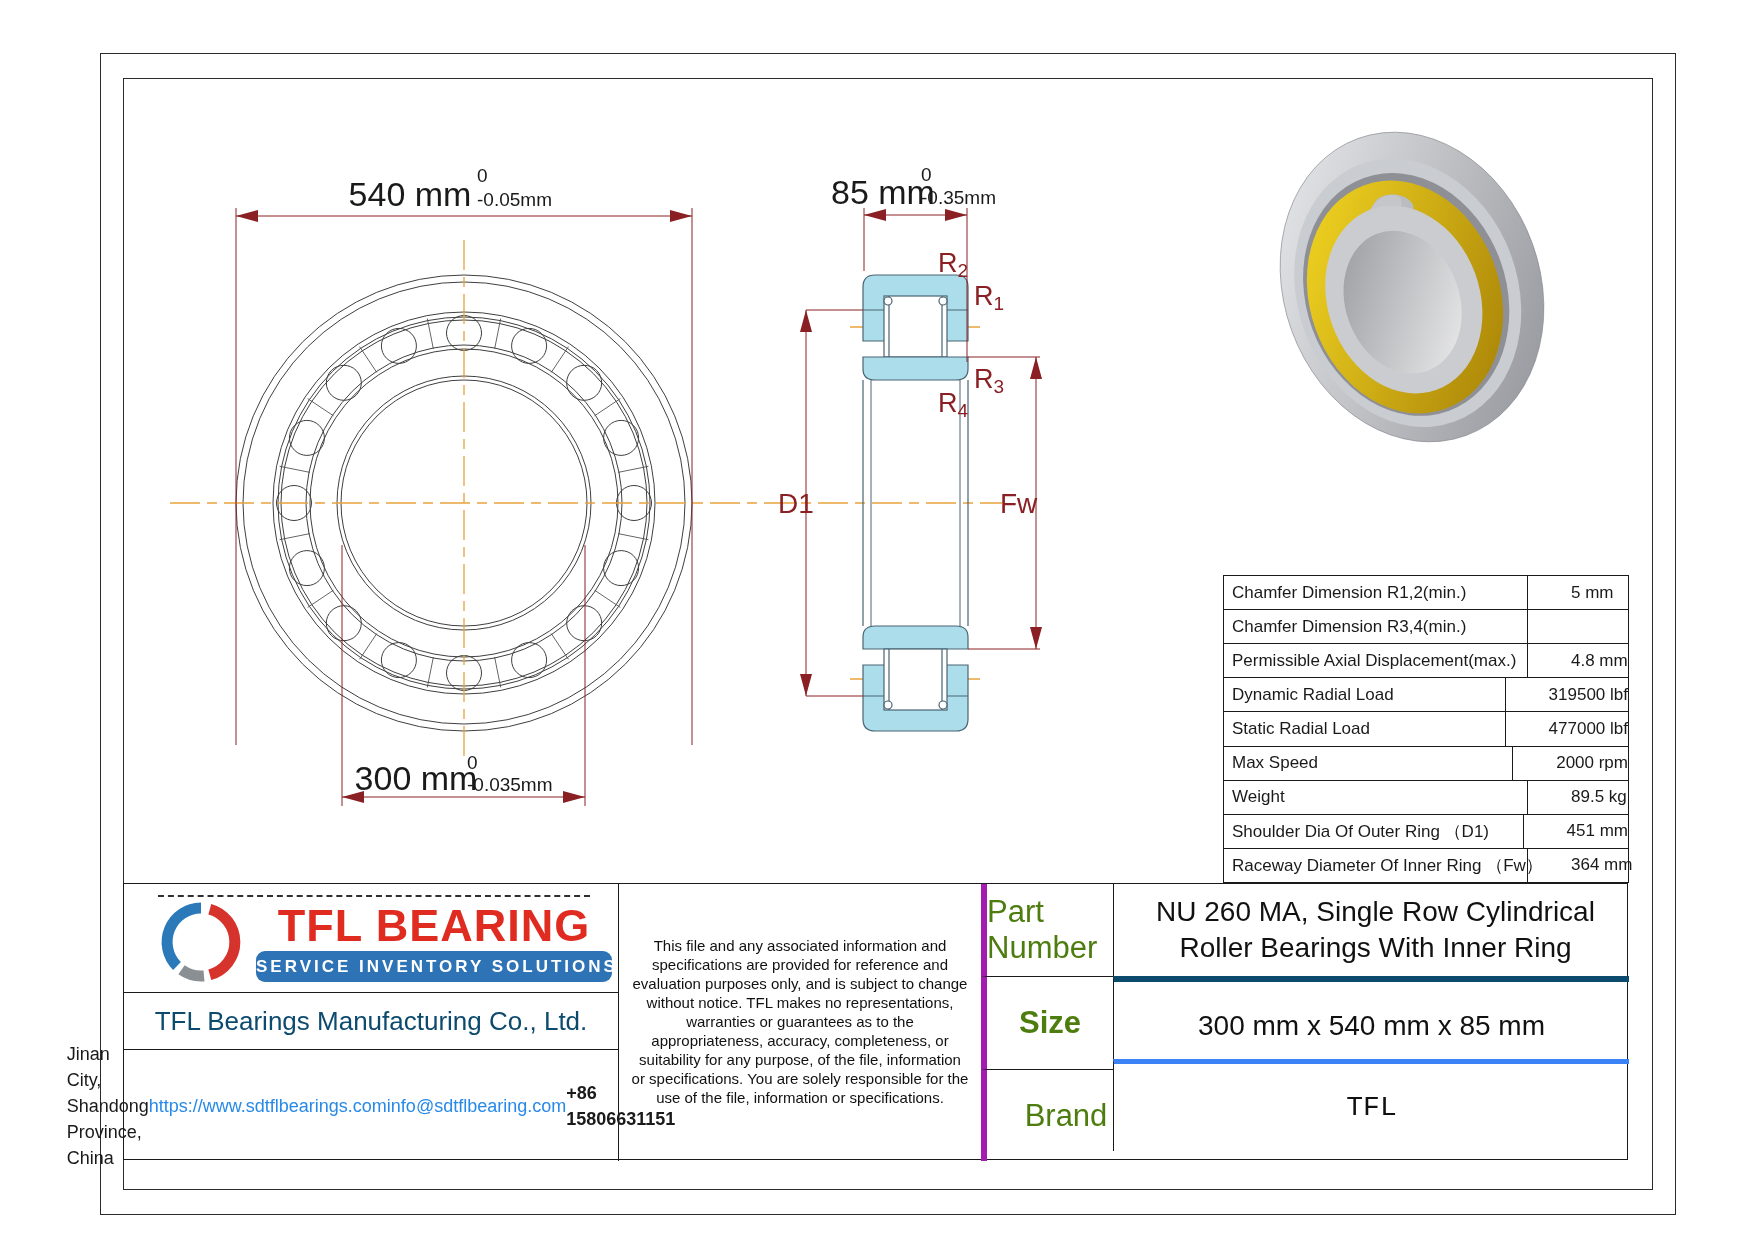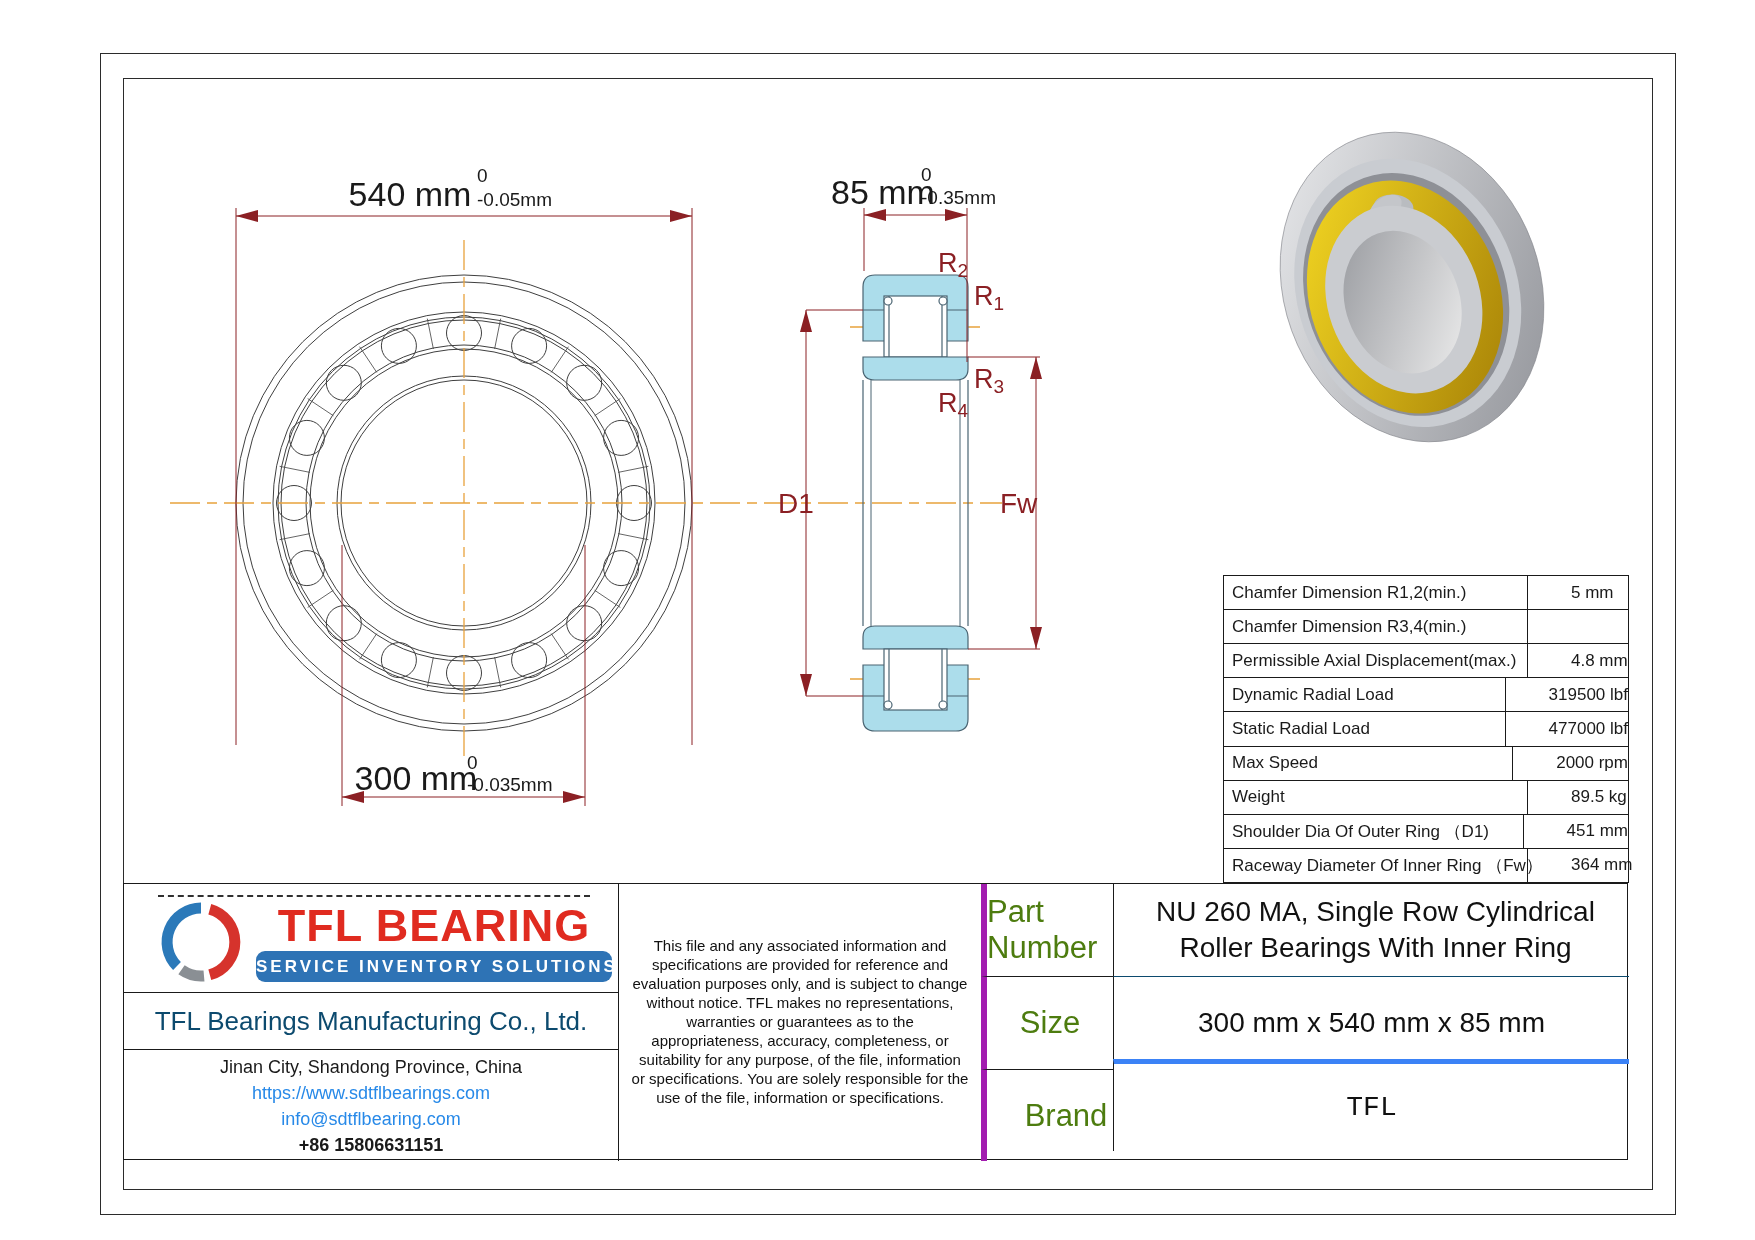--- a/index.html
+++ b/index.html
@@ -20,32 +20,32 @@
   .spec-value{flex:1;display:flex;align-items:center;padding-left:8px;font-size:17px;color:#1a1a1a;white-space:nowrap;}
 
   
   #title-block{position:absolute;left:123px;top:883px;width:1505px;height:277px;
     box-sizing:border-box;border:1px solid #1a1a1a;background:#fff;}
   .tb-cell{position:absolute;box-sizing:border-box;}
   #cell-logo{left:0;top:0;width:494px;height:108px;}
   #cell-company{left:0;top:108px;width:494px;height:57px;border-top:1px solid #1a1a1a;
     display:flex;align-items:center;justify-content:center;font-size:26px;color:#0c4a6e;}
   #cell-address{left:0;top:165px;width:494px;height:112px;border-top:1px solid #1a1a1a;
-    display:flex;flex-direction:column;align-items:center;justify-content:center;line-height:26px;font-size:18px;color:#1a1a1a;}
+    display:flex;flex-direction:row;align-items:center;justify-content:center;line-height:26px;font-size:18px;color:#1a1a1a;}
   #cell-disclaimer{left:494px;top:0;width:363px;height:277px;border-left:1px solid #1a1a1a;
     display:flex;align-items:center;justify-content:center;padding:8px 12px;
     font-size:15px;line-height:1.26;text-align:center;color:#111;}
   .tb-label{border-left:6px solid #a21caf;display:flex;align-items:center;justify-content:center;
     font-size:31px;color:#4d7c0f;}
   .tb-value{border-left:1px solid #1a1a1a;display:flex;flex-direction:column;align-items:center;justify-content:center;
     font-size:28px;color:#111;text-align:center;line-height:36px;}
   #pn-label{left:857px;top:0;width:132px;height:92px;}
   #pn-value{left:989px;top:0;width:516px;height:92px;padding-left:8px;}
-  #size-label{left:857px;top:92px;width:132px;height:93px;border-top:1px solid #1a1a1a;}
-  #size-value{left:989px;top:92px;width:516px;height:93px;border-top:1px solid #0c4a6e;}
+  #size-label{left:857px;top:92px;width:132px;height:93px;border-top:1px solid #1a1a1a;font-weight:bold;}
+  #size-value{left:989px;top:92px;width:516px;height:93px;border-top:6px solid #0c4a6e;}
   #brand-label{left:857px;top:185px;width:132px;height:92px;border-top:1px solid #1a1a1a;padding-left:32px;}
   #brand-value{left:989px;top:175px;width:516px;height:92px;border-top:5px solid #3b82f6;font-family:Liberation Mono, monospace;}
 
   
   #logo-dash{position:absolute;left:34px;top:11px;width:432px;border-top:2px dashed #2f2f2f;}
   #logo-title{position:absolute;left:130px;top:16px;width:360px;text-align:center;
     font-size:45px;font-weight:800;letter-spacing:1px;color:#E02B20;white-space:nowrap;}
   #logo-banner{position:absolute;left:132px;top:67px;width:356px;height:31px;background:#2E73B5;
     color:#fff;font-size:17px;font-weight:700;letter-spacing:3px;text-align:center;line-height:31px;white-space:nowrap;border-radius:9px;}
   .link-blue{color:#2789E8;}

